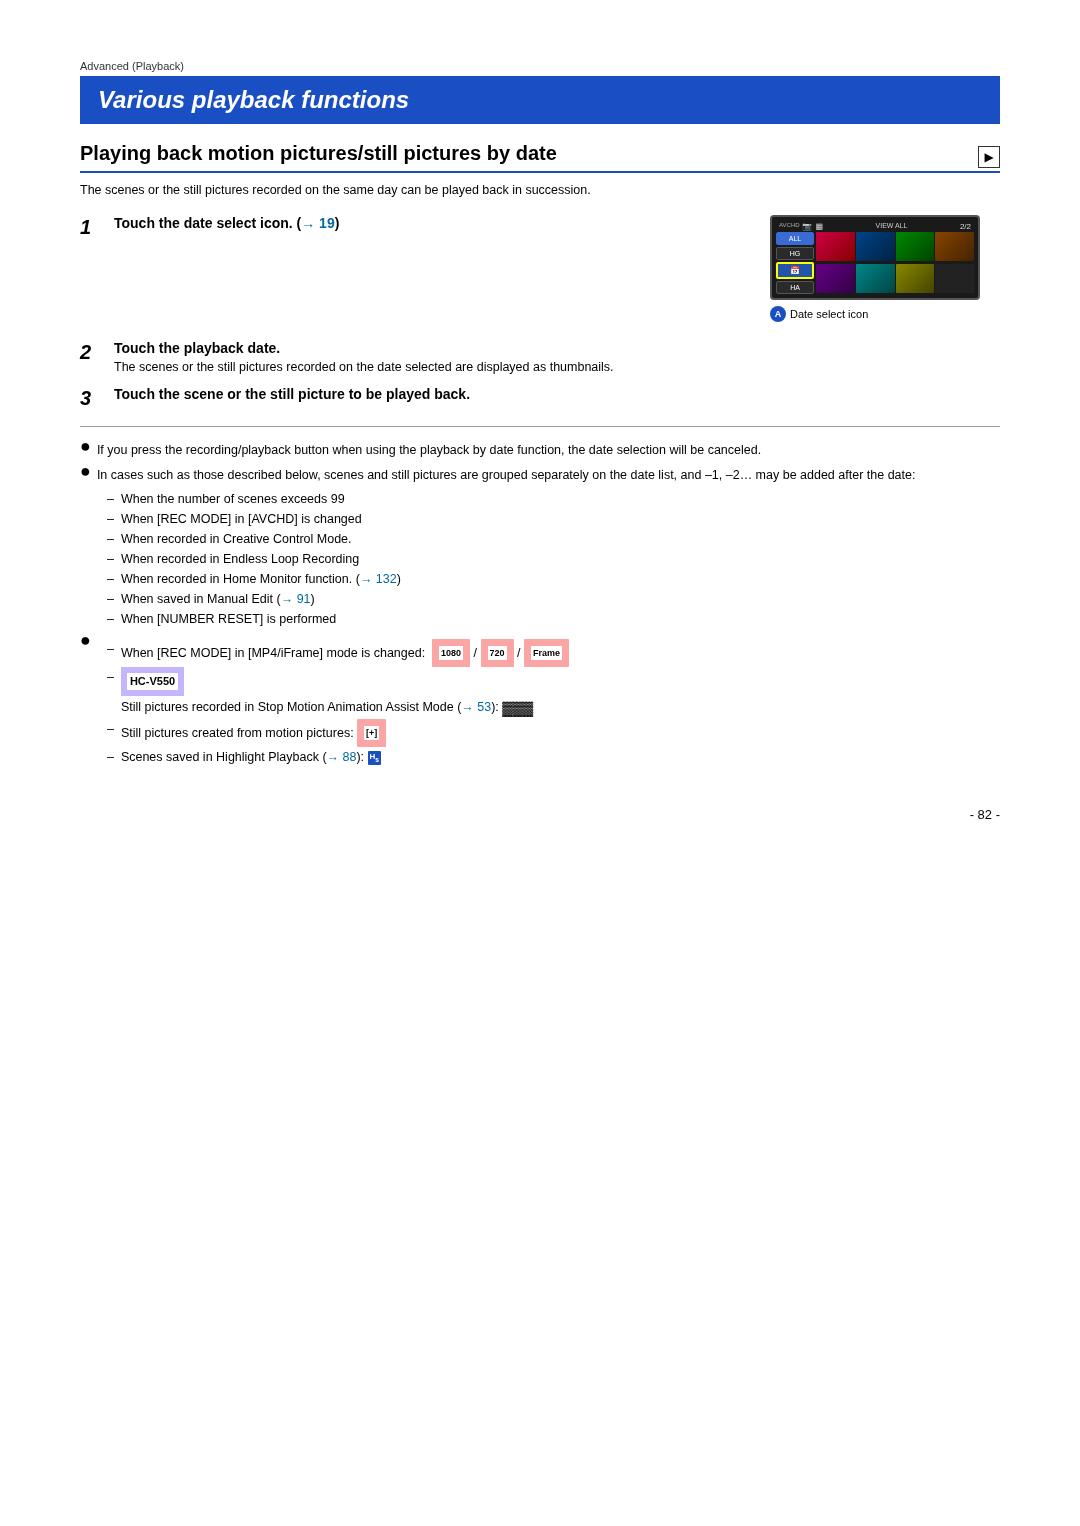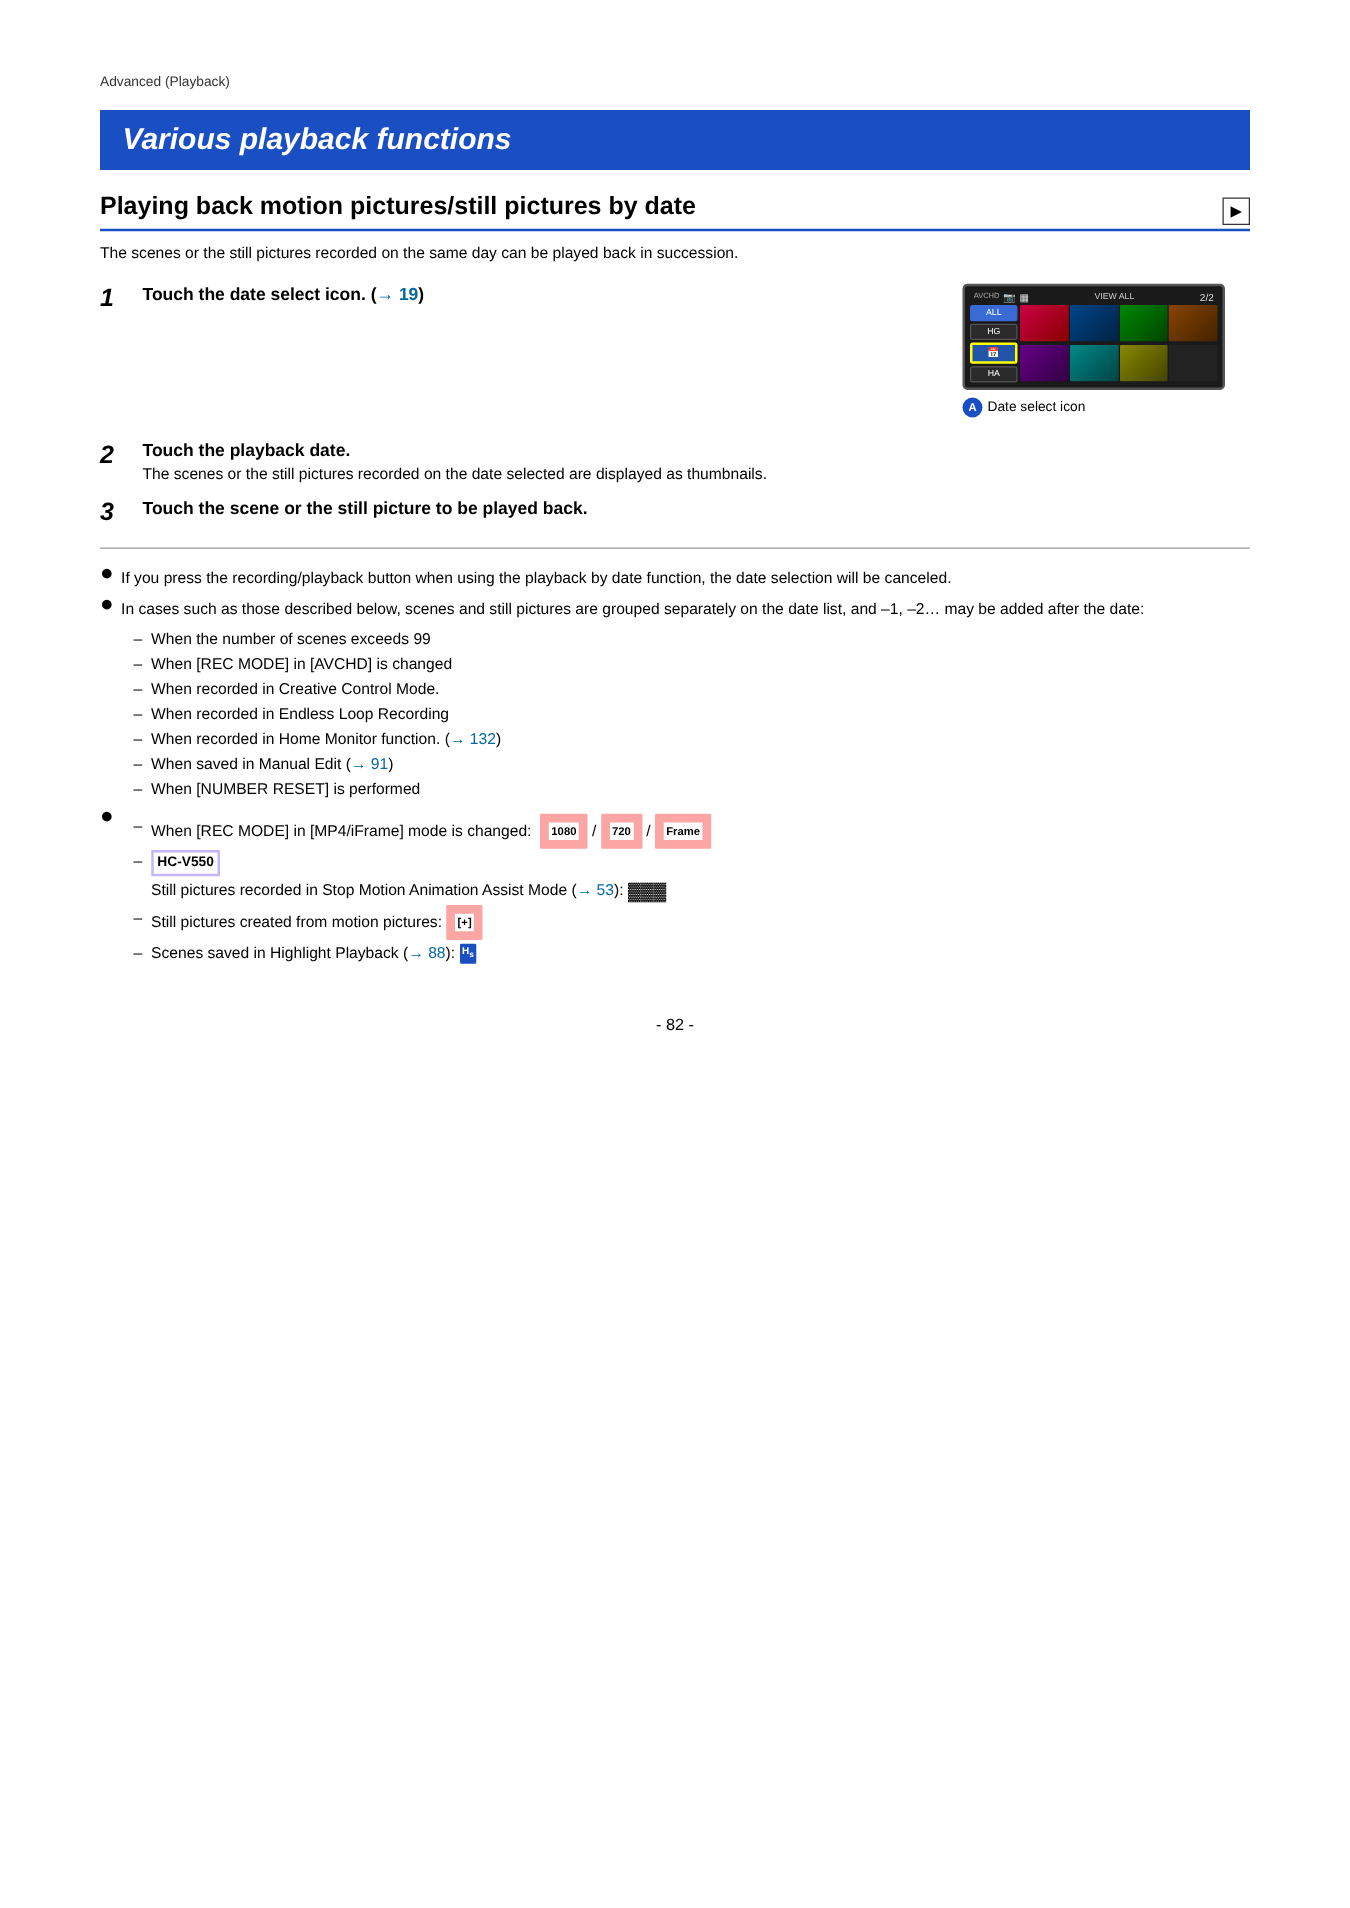--- a/index.html
+++ b/index.html
@@ -9,21 +9,21 @@
       font-size: 13px;
       color: #000;
       width: 1080px;
       min-height: 1526px;
       padding: 60px 80px 60px 80px;
     }
 
     .breadcrumb {
       font-size: 11px;
       color: #333;
-      margin-bottom: 16px;
+      margin-bottom: 4px;
     }
 
     .chapter-title-bar {
       background: #1a4fc4;
       padding: 10px 18px;
       margin-bottom: 18px;
     }
 
     .chapter-title-bar h1 {
       color: #fff;
@@ -257,28 +257,28 @@
     }
 
     .badge-blue {
       background: #1a4fc4;
       color: #fff;
       border: none;
     }
 
     .model-badge {
       display: inline-block;
-      border: 2px solid #c4b5fd;
+      border: 6px solid #c4b5fd;
       padding: 0 3px;
       font-size: 11px;
       font-weight: bold;
     }
 
     .page-number {
-      text-align: center;
+      text-align: right;
       font-size: 13px;
       margin-top: 40px;
     }
 
     .arrow-link {
       color: #0369a1;
     }
 
     .view-all-label {
       color: #ccc;

